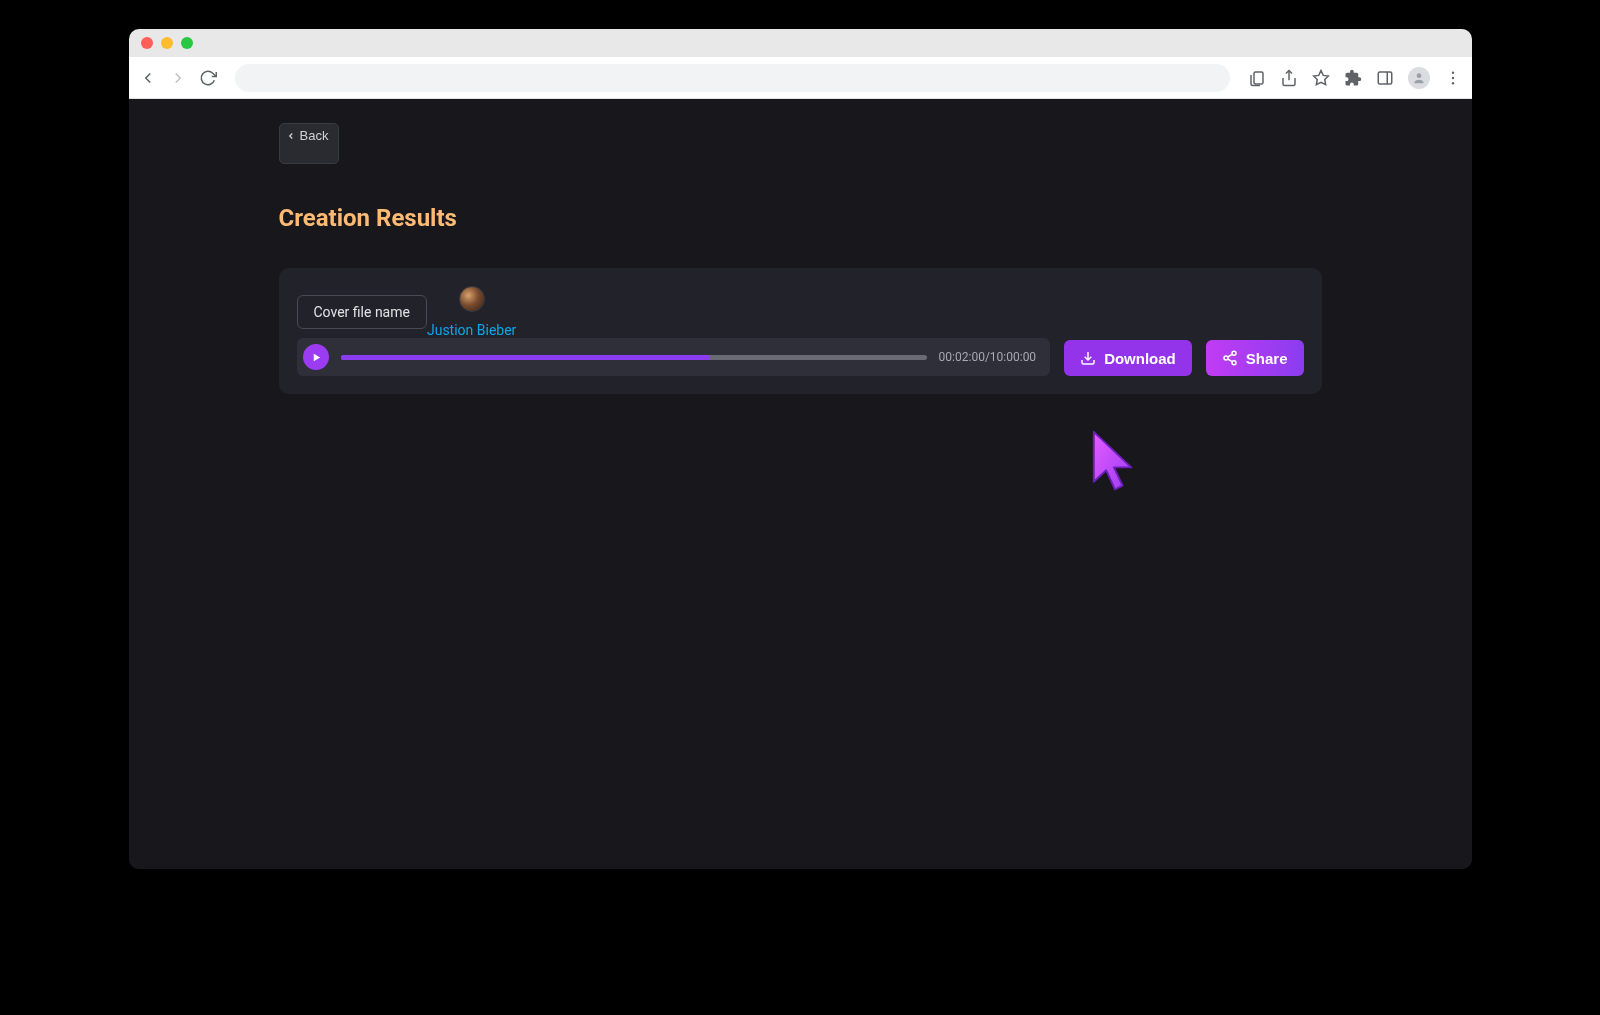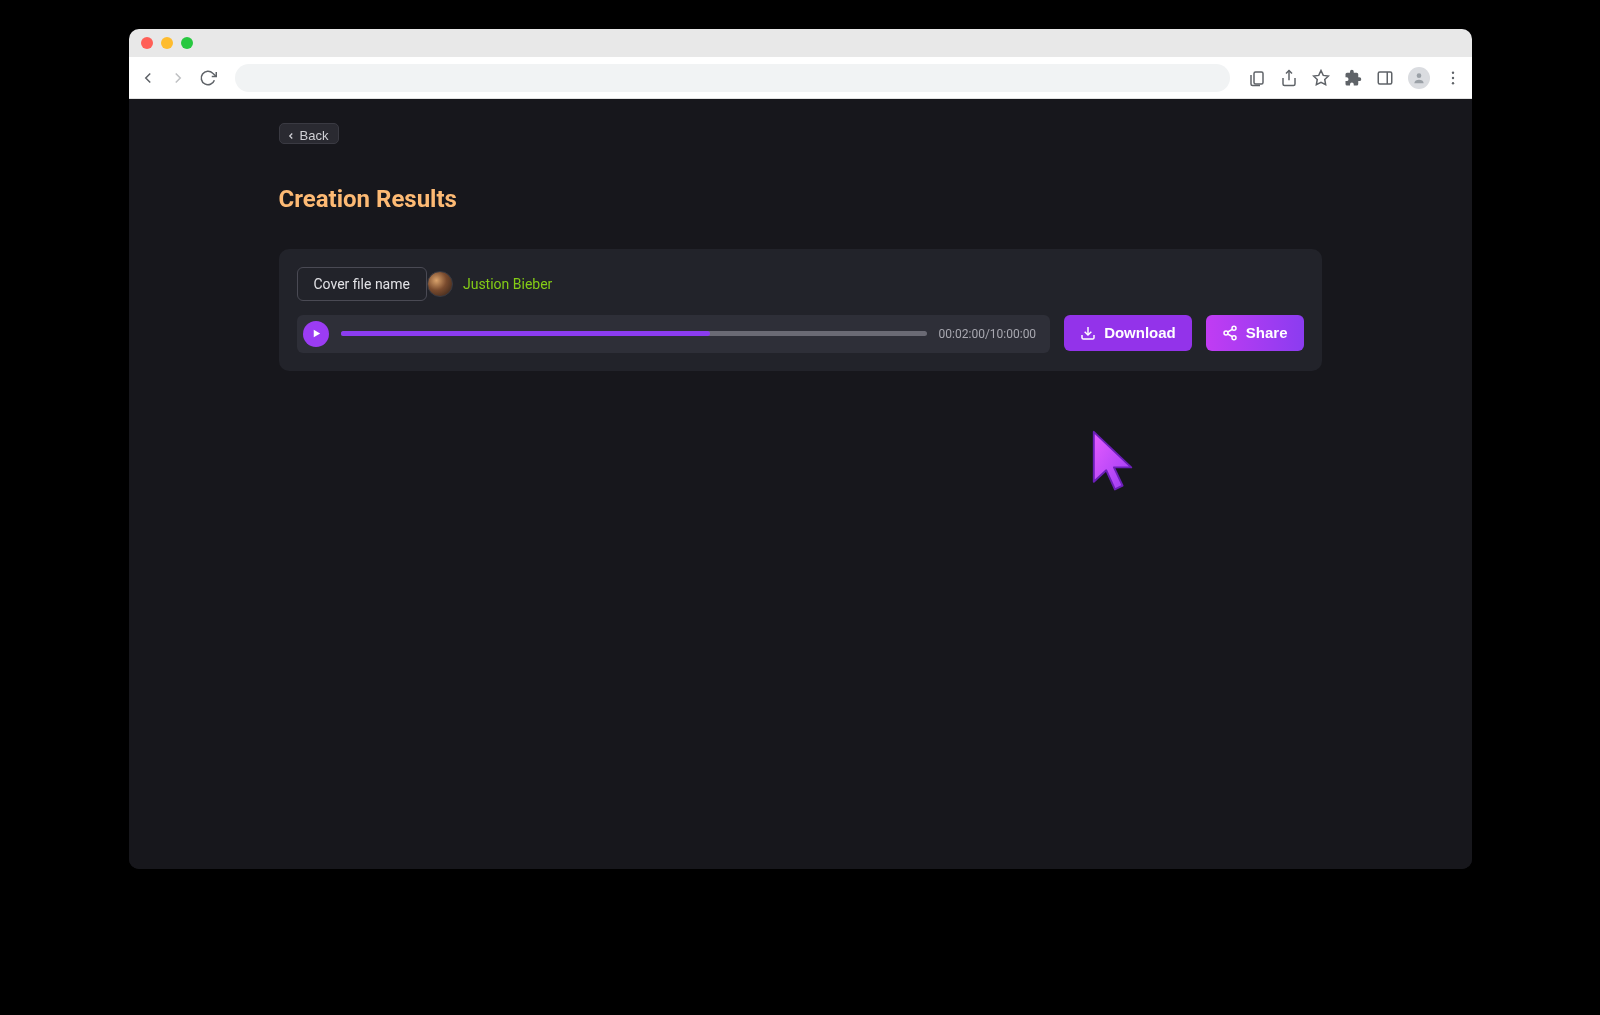--- a/index.html
+++ b/index.html
@@ -73,21 +73,21 @@
   }
 
   .back-btn {
     display: inline-flex;
     align-items: center;
     gap: 4px;
     background: #2a2a31;
     border: 1px solid #3a3a42;
     color: #d0d0d5;
     font-size: 13px;
-    padding: 4px 10px 0 6px;
+    padding: 4px 10px 20px 6px;
     border-radius: 5px;
     cursor: pointer;
   }
   .back-btn svg { width: 10px; height: 10px; }
 
   .page-title {
     font-size: 24px;
     font-weight: 700;
     color: #fdba74;
     margin-top: 40px;
@@ -106,33 +106,32 @@
   }
   .file-name-box {
     border: 1px solid #4a4a54;
     border-radius: 6px;
     padding: 8px 16px;
     color: #e2e2e6;
     font-size: 14px;
   }
   .artist {
     display: flex; align-items: center; gap: 10px;
-    color: #84cc16; font-size: 14px;
+    color: #0ea5e9; font-size: 14px; flex-direction: column;
   }
   .artist-avatar {
     width: 26px; height: 26px; border-radius: 50%;
     background: radial-gradient(circle at 35% 35%, #d9a26b 0%, #7a4b2e 45%, #2f1f17 100%);
     border: 1px solid #3a3a42;
   }
 
   .player-row {
     display: flex;
-    align-items: flex-start;
+    align-items: flex-end;
     gap: 14px;
-    margin-top: 14px;
   }
   .player-box {
     flex: 1;
     background: #2e2f38;
     border-radius: 6px;
     display: flex;
     align-items: center;
     padding: 6px 14px 6px 6px;
     gap: 12px;
     height: 38px;

